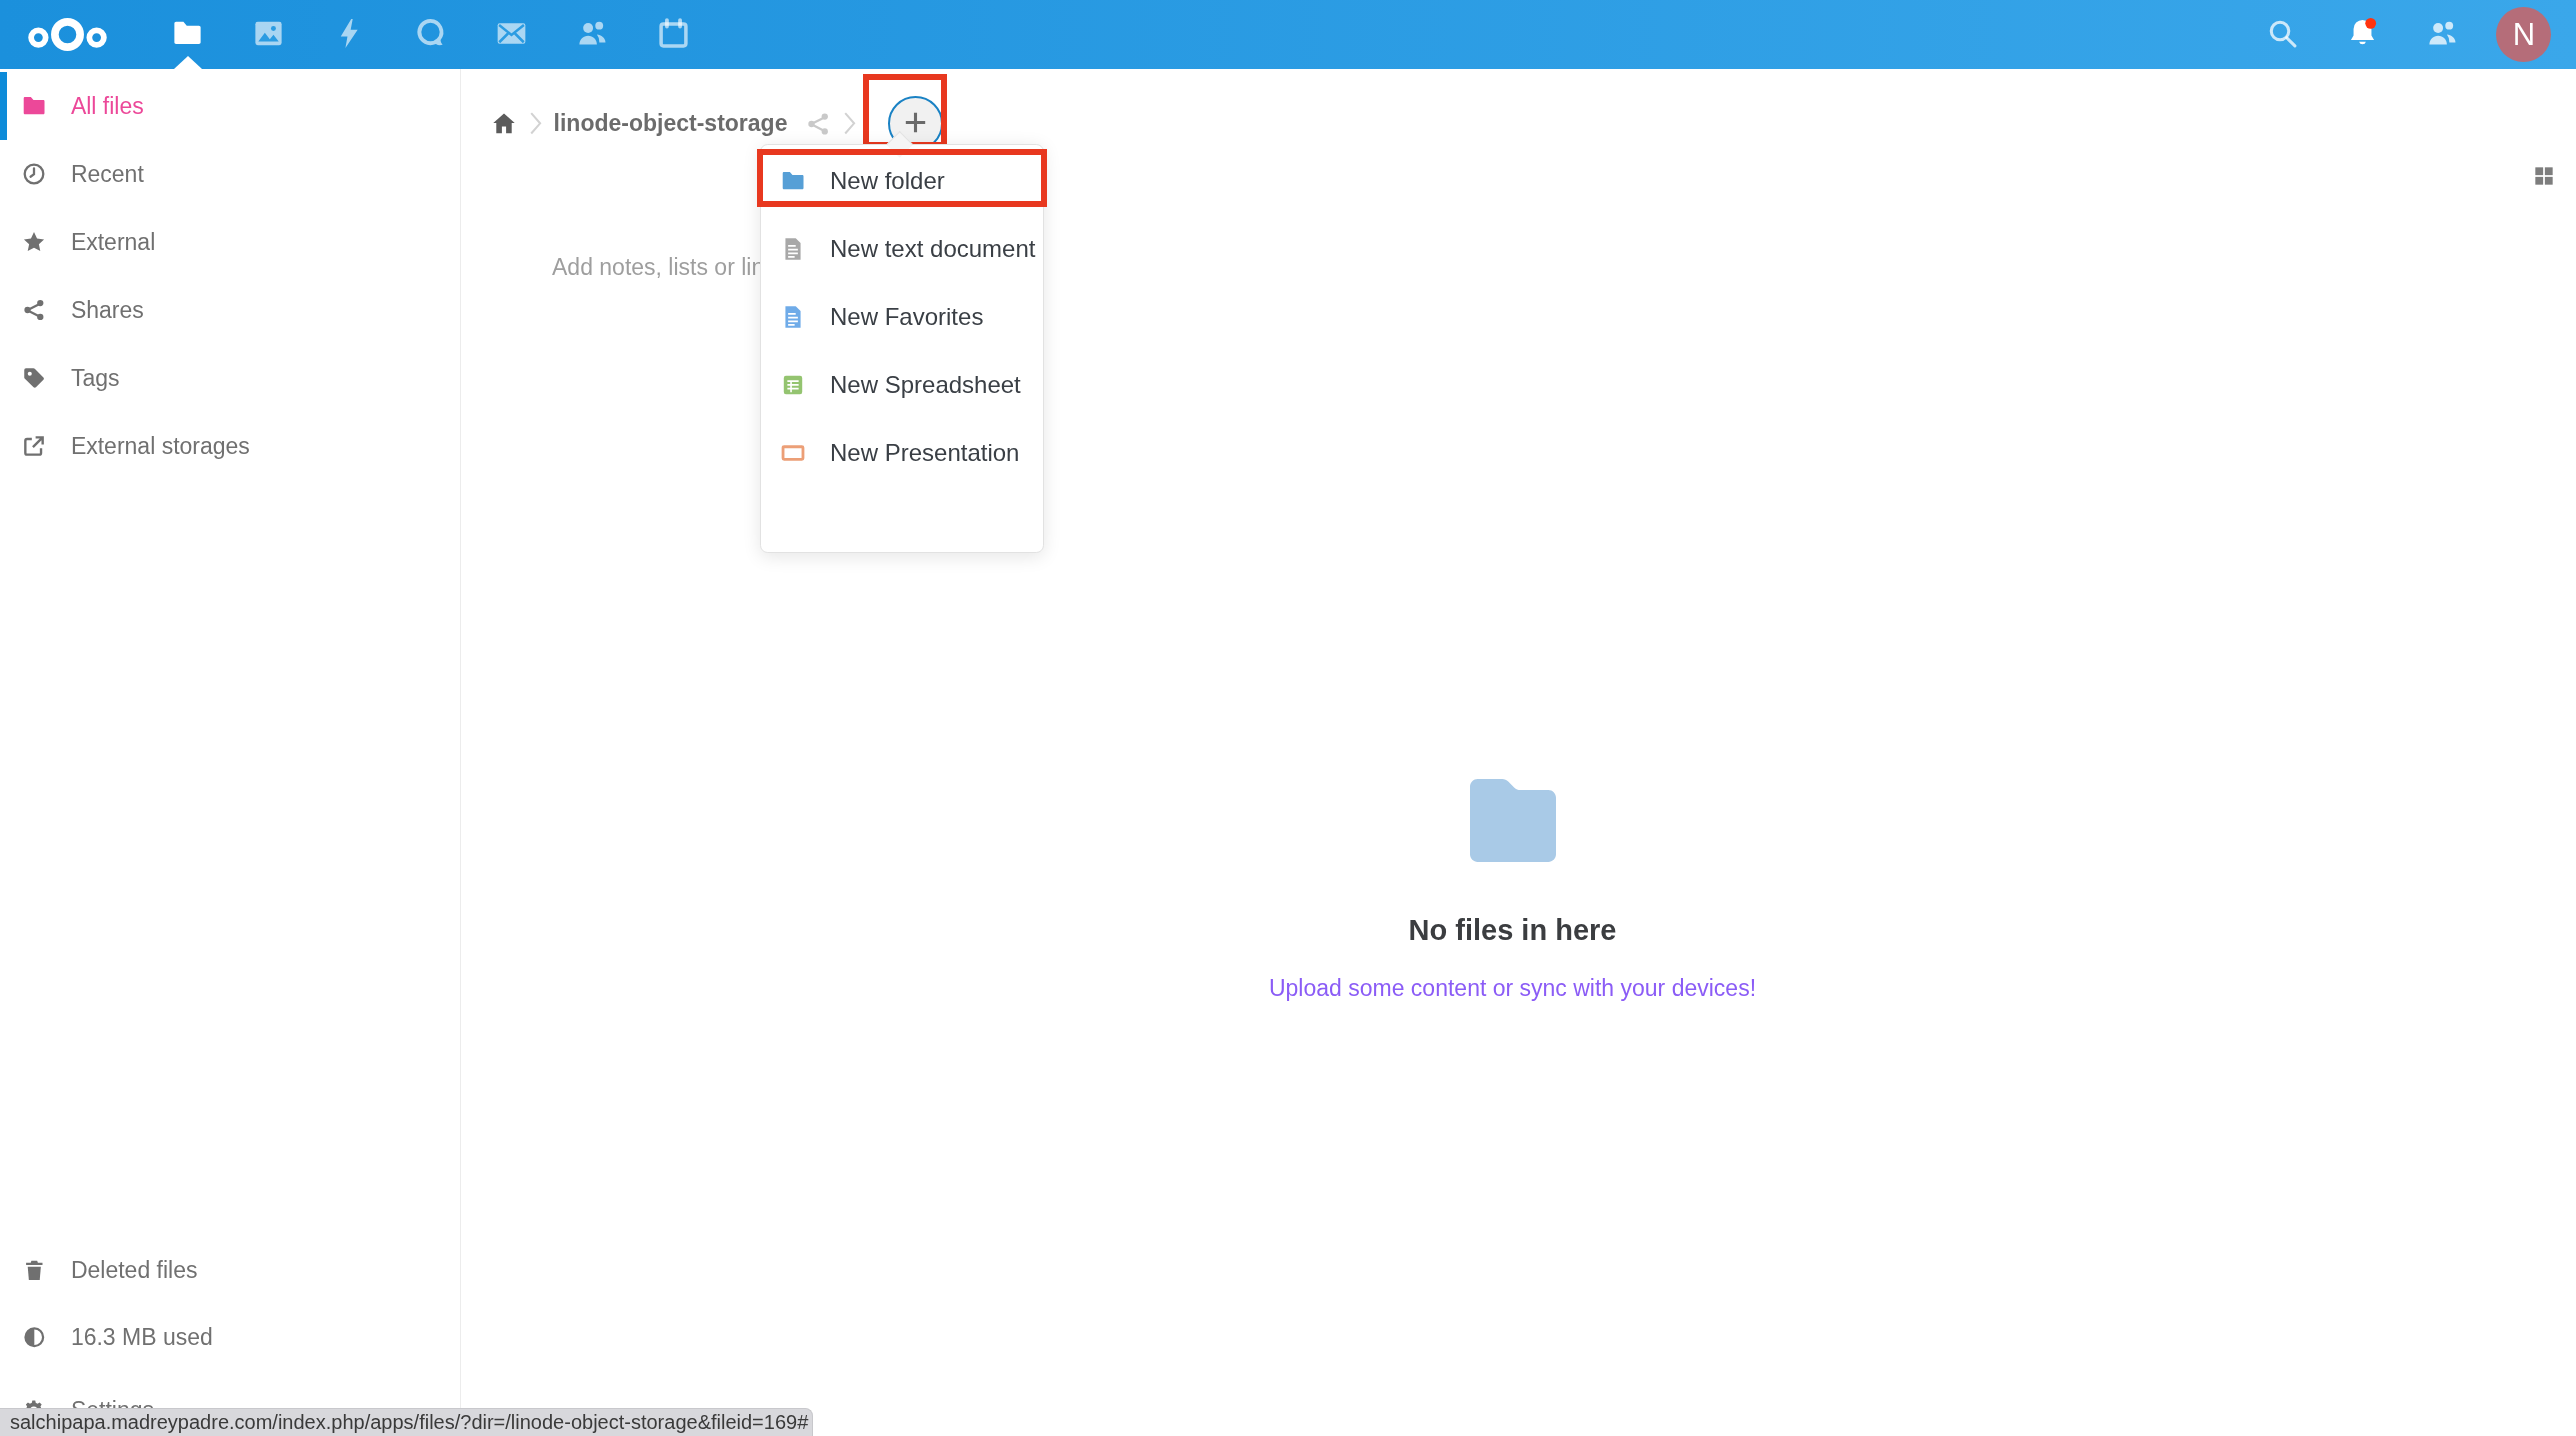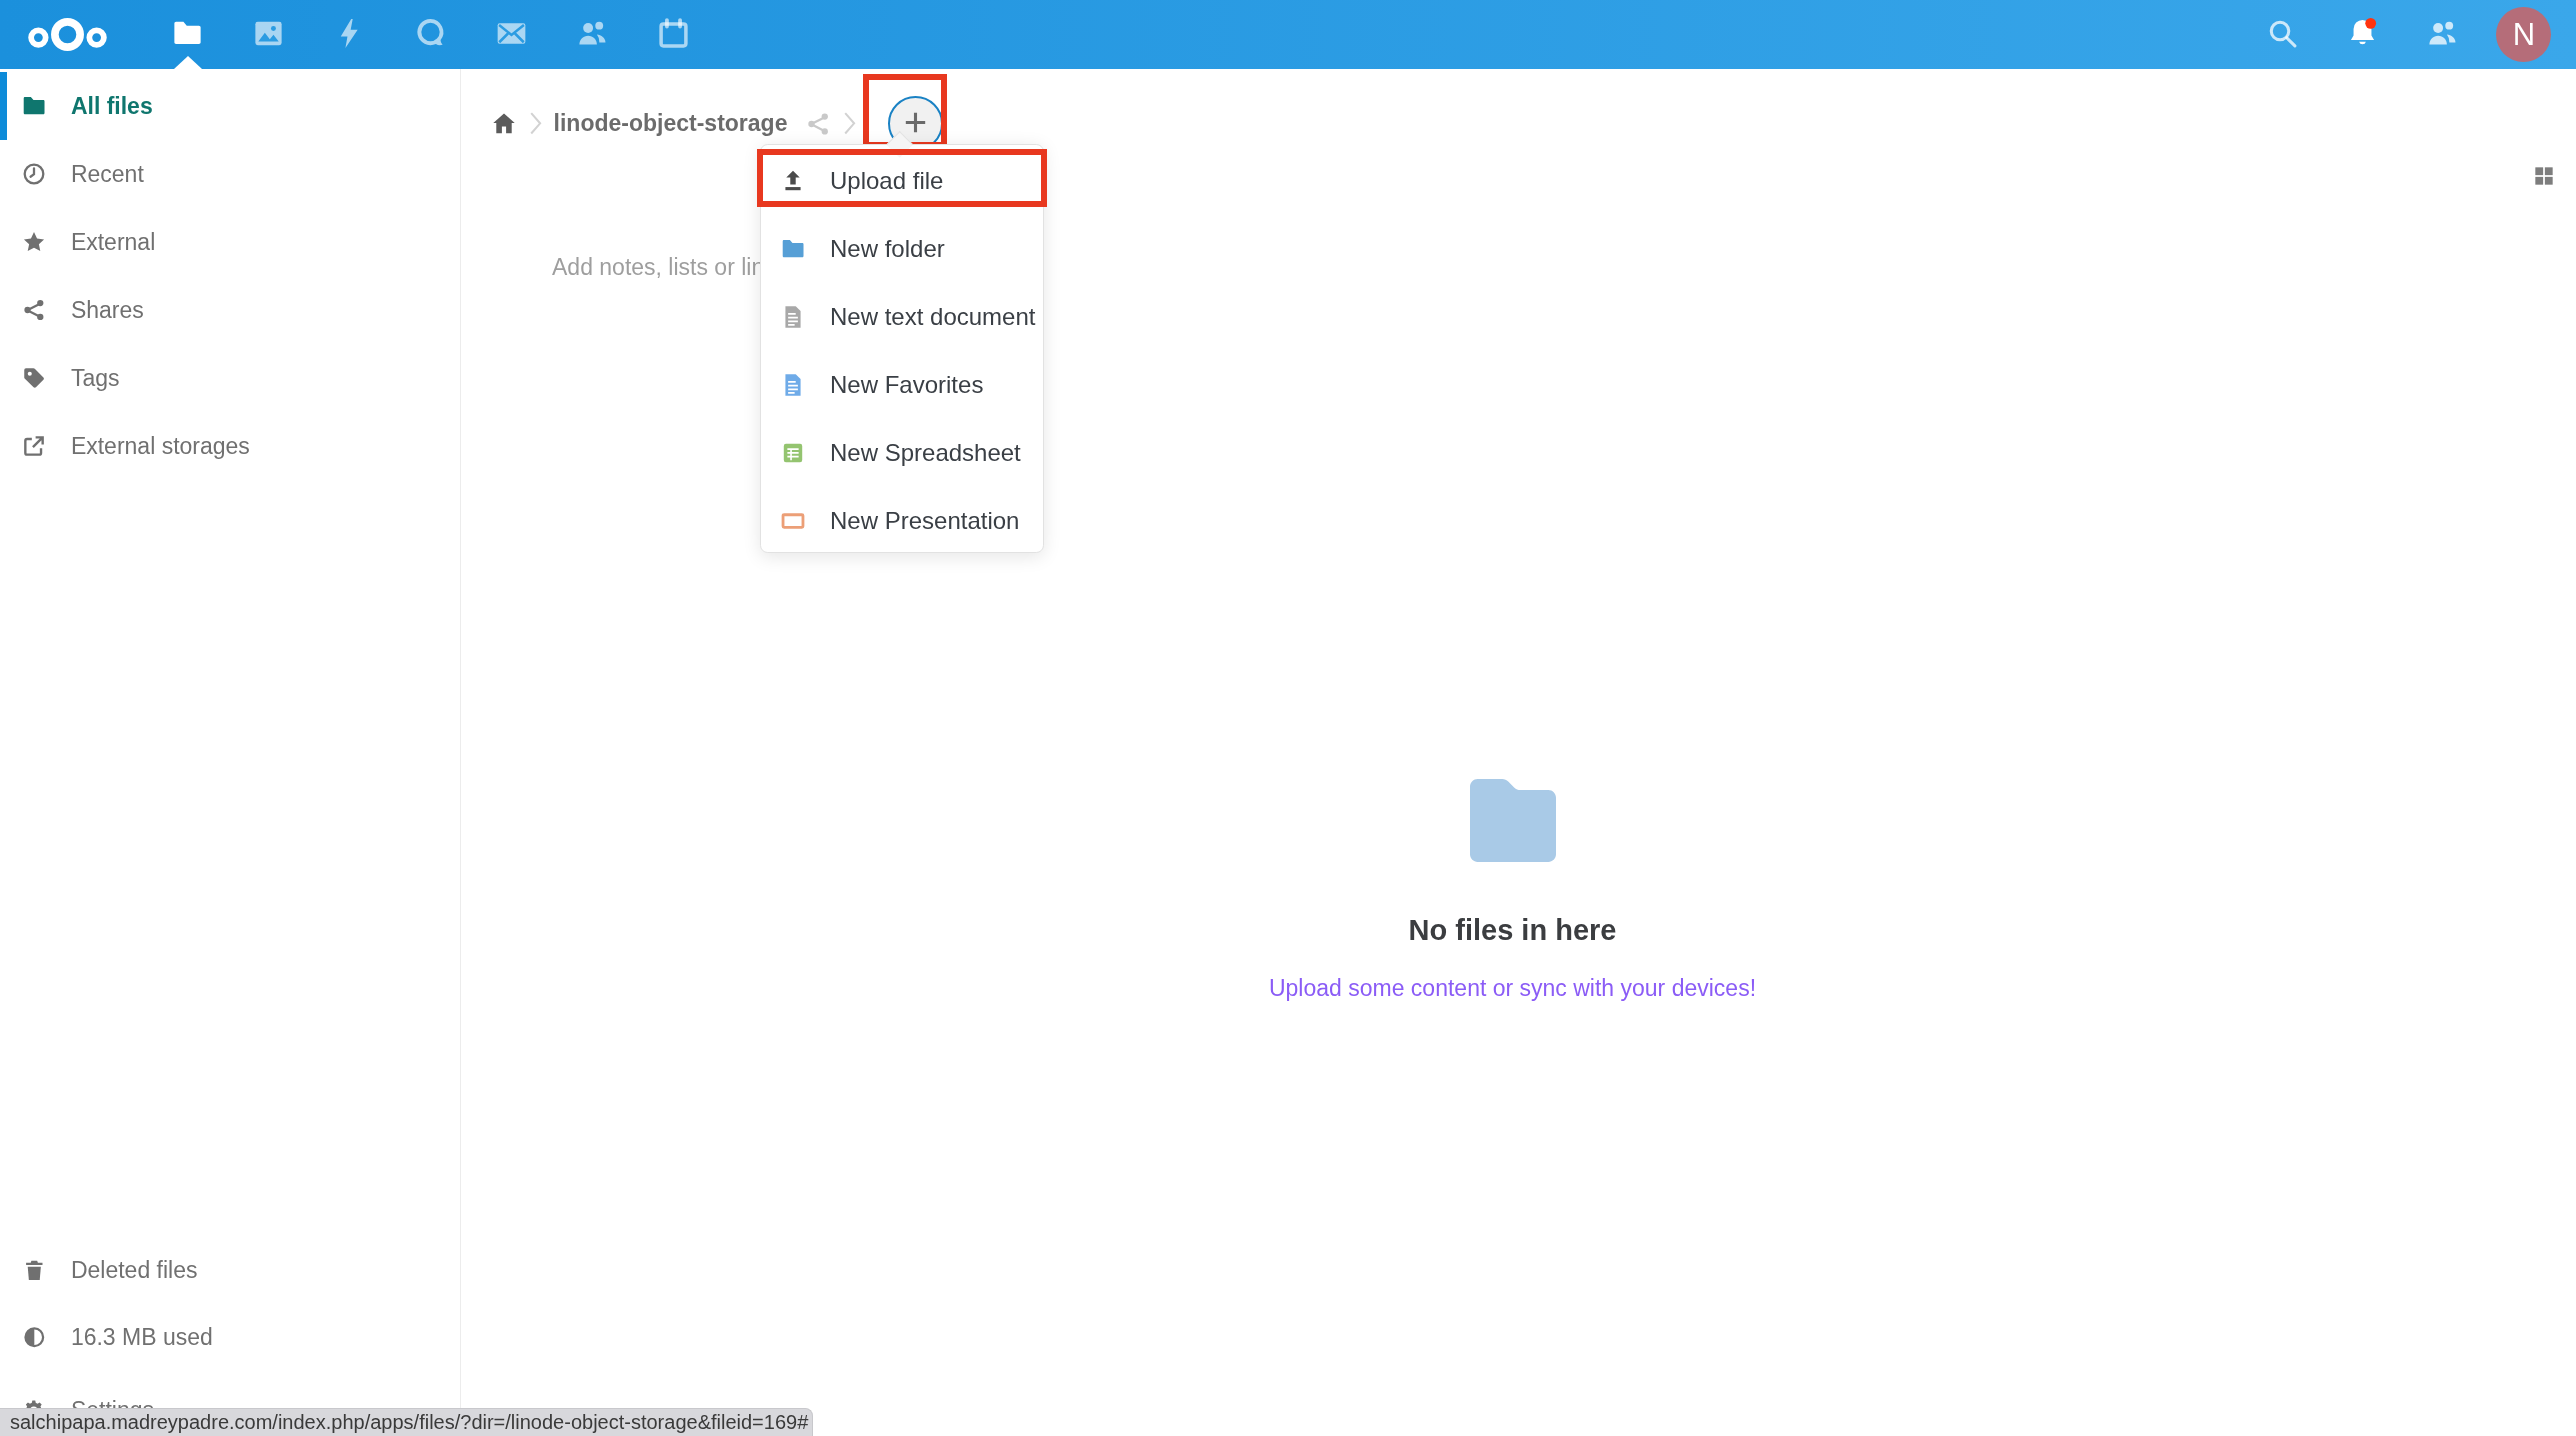--- a/index.html
+++ b/index.html
@@ -25,21 +25,21 @@
           font-size:31px;display:flex;align-items:center;justify-content:center;
           margin:0 24.6px 0 14px;cursor:pointer;}
 
   
   .sidebar{position:absolute;top:69px;left:0;width:460px;bottom:0;background:#fff;
            border-right:0.8px solid #ececec;z-index:2;}
   .nav-item{height:68px;display:flex;align-items:center;padding-left:18.4px;color:#707070;
             font-size:23px;position:relative;cursor:pointer;}
   .nav-item .ic{width:31px;height:31px;display:flex;align-items:center;justify-content:center;flex:none;}
   .nav-item .lbl{margin-left:21.5px;white-space:nowrap;}
-  .nav-item.active{color:#0f766e;font-weight:bold;}
+  .nav-item.active{color:#ec4899;}
   .nav-item.active::before{content:"";position:absolute;left:0;top:0;bottom:0;width:7px;background:#0d8bd9;}
   .nav-top{padding-top:3.1px;}
   .f-row{position:absolute;left:0;width:100%;}
 
   
   .content{position:absolute;left:461px;top:69px;right:0;bottom:0;background:#fff;z-index:1;}
   .crumbbar{position:absolute;top:16px;left:0;right:0;height:77px;display:flex;align-items:center;
             padding-left:29px;}
   .crumb-home{color:#5b5b5b;display:flex;cursor:pointer;}
   .crumb-chev{margin:0 10.8px;display:flex;}
@@ -332,29 +332,20 @@
           </svg>
       </span>
       <div class="empty-title">No files in here</div>
       <div class="empty-sub">Upload some content or sync with your devices!</div>
     </div>
   </div>
 
   <div class="newmenu">
     <div class="menu-item">
       <span class="mi">
-        <svg width="26" height="26" viewBox="0 0 24 24" fill="#4b4b4b">
-            <path d="M12 2.6l6.2 6.2h-3.7v6.4h-5V8.8H5.8z"></path>
-            <rect x="5" y="17.6" width="14" height="2.9"></rect>
-          </svg>
-      </span>
-      <span class="ml">Upload file</span>
-    </div>
-    <div class="menu-item">
-      <span class="mi">
         <svg width="26" height="26" viewBox="0 0 24 24">
             <path fill="#569fd6" d="M2.5 5c0-.7.5-1.2 1.2-1.2h5.4L11.5 6.5h9c.7 0 1.2.5 1.2 1.2V18.5c0 .7-.5 1.2-1.2 1.2H3.7c-.7 0-1.2-.5-1.2-1.2V5z"></path>
           </svg>
       </span>
       <span class="ml">New folder</span>
     </div>
     <div class="menu-item">
       <span class="mi">
         <svg width="26" height="26" viewBox="0 0 24 24">
             <path fill="#a8a8a8" d="M5 2h9.5l4.5 4.5V22H5z"></path>

